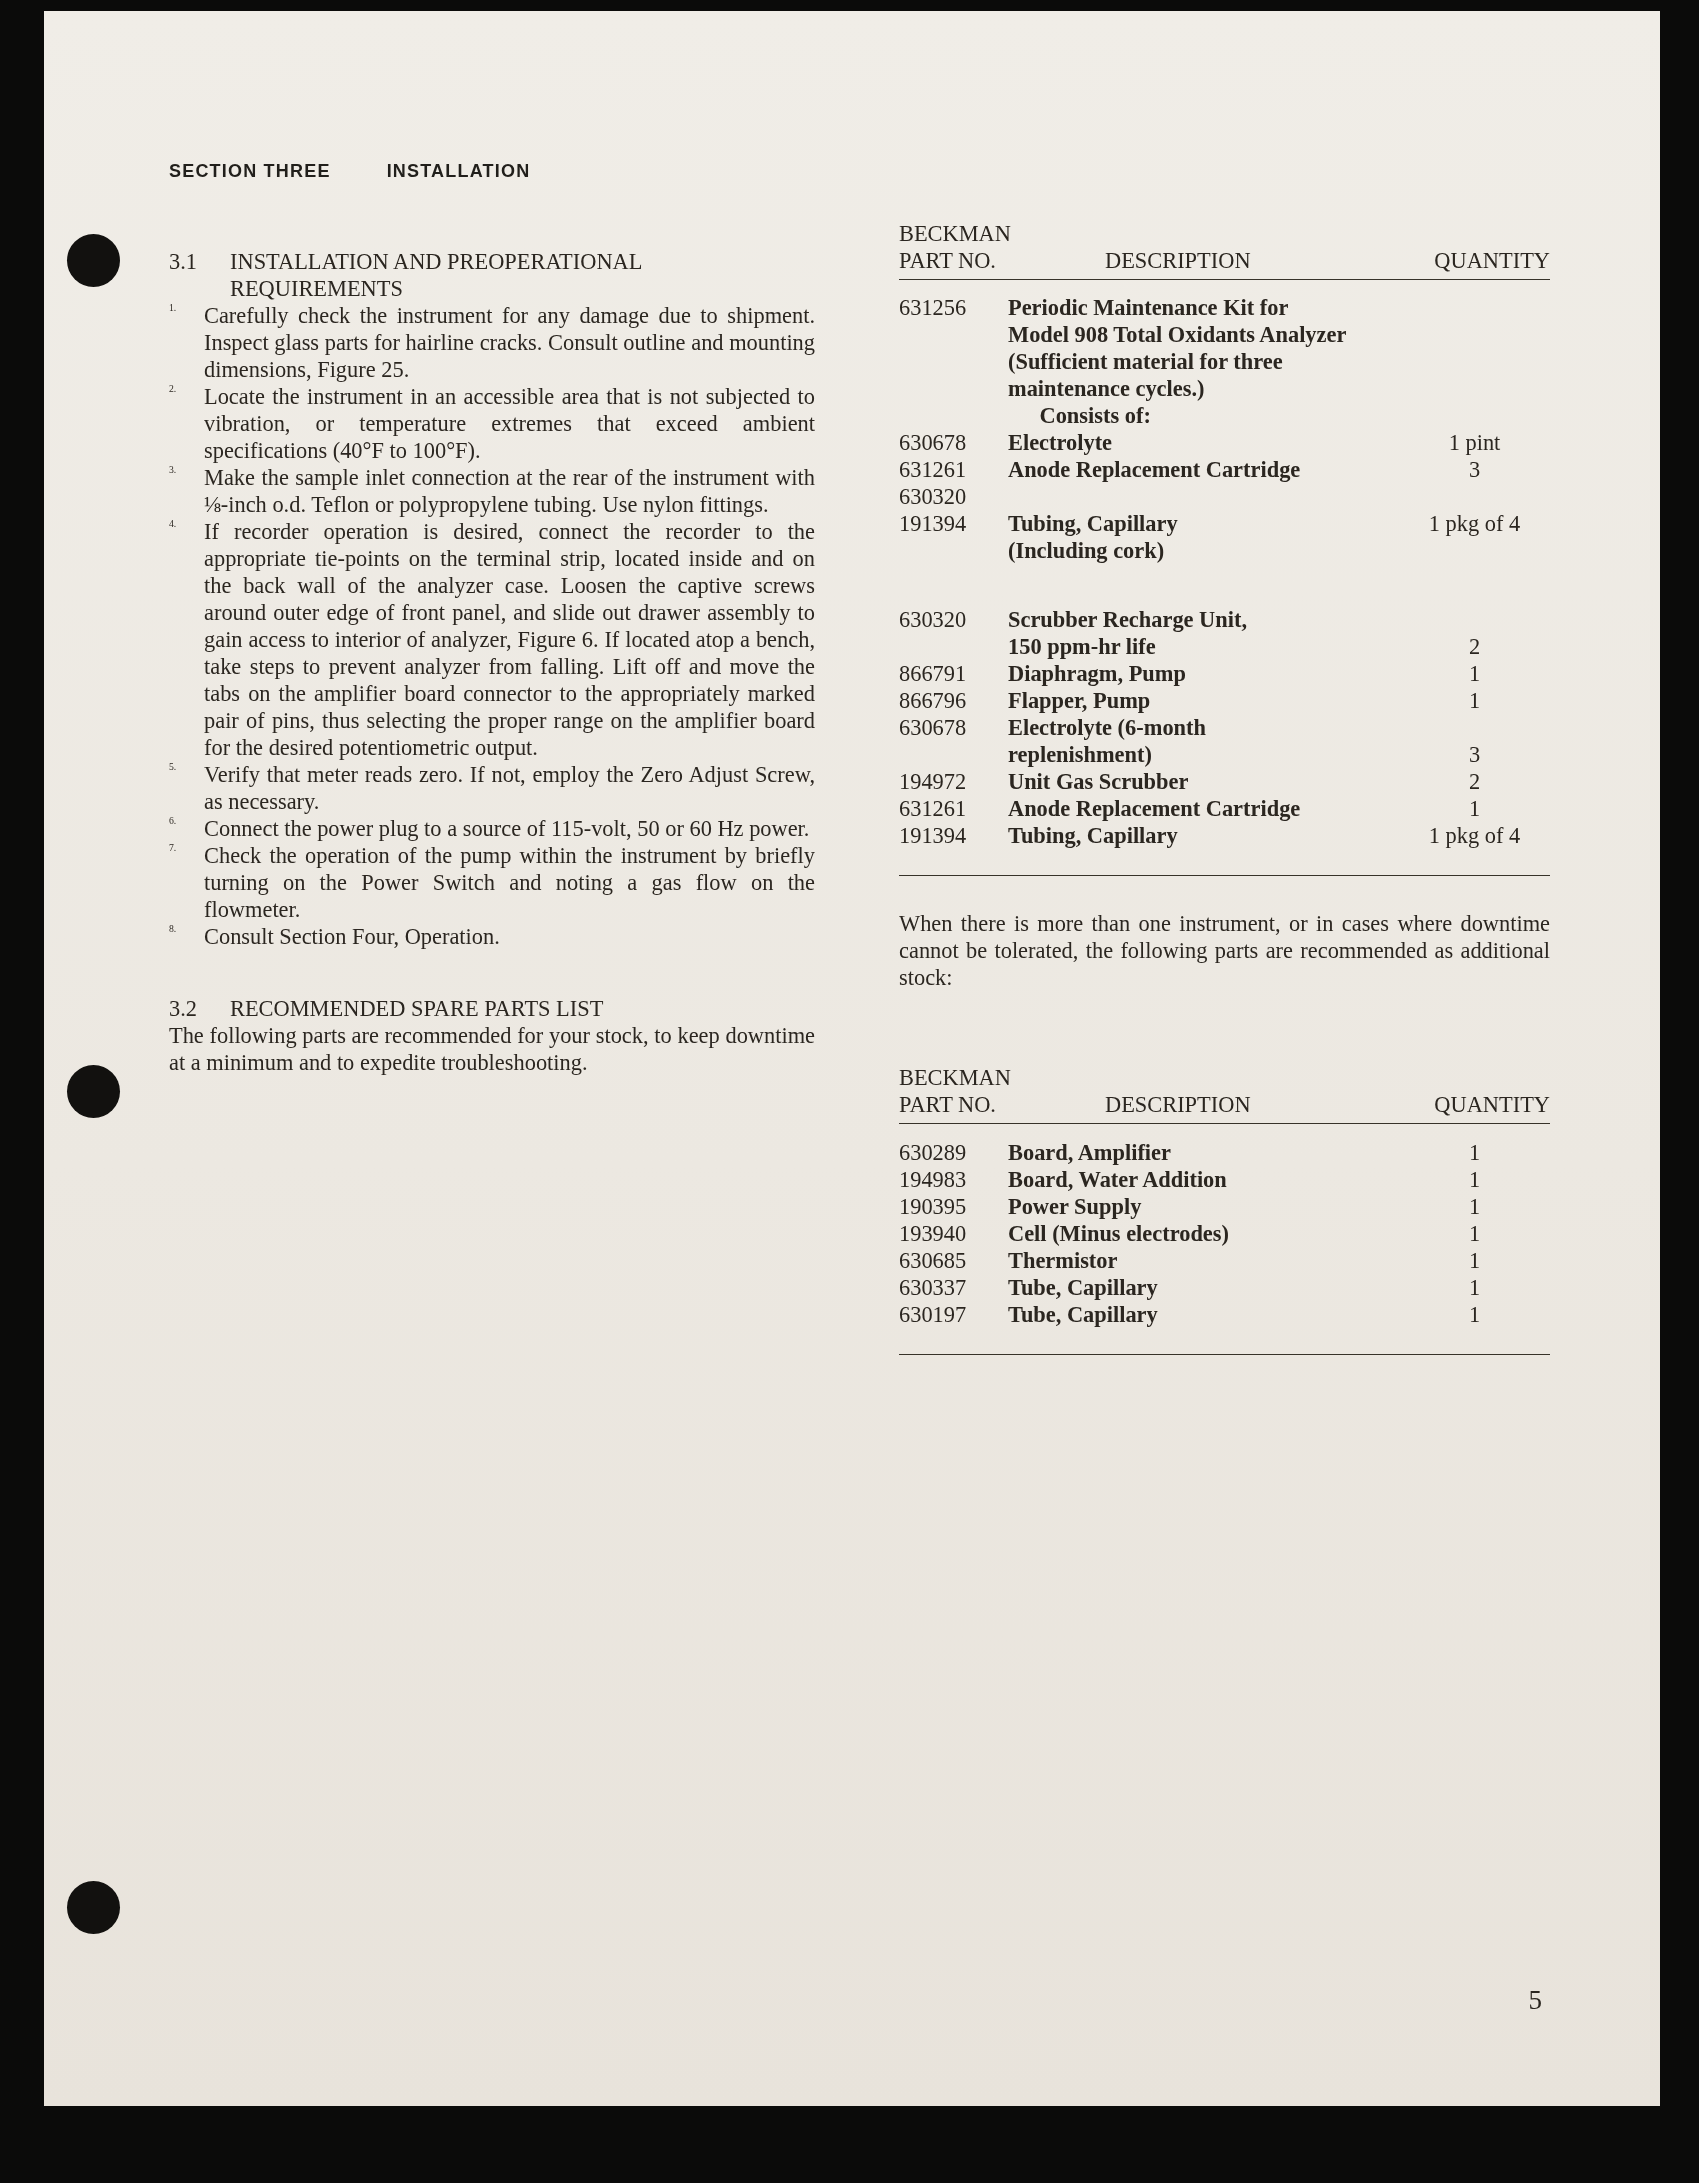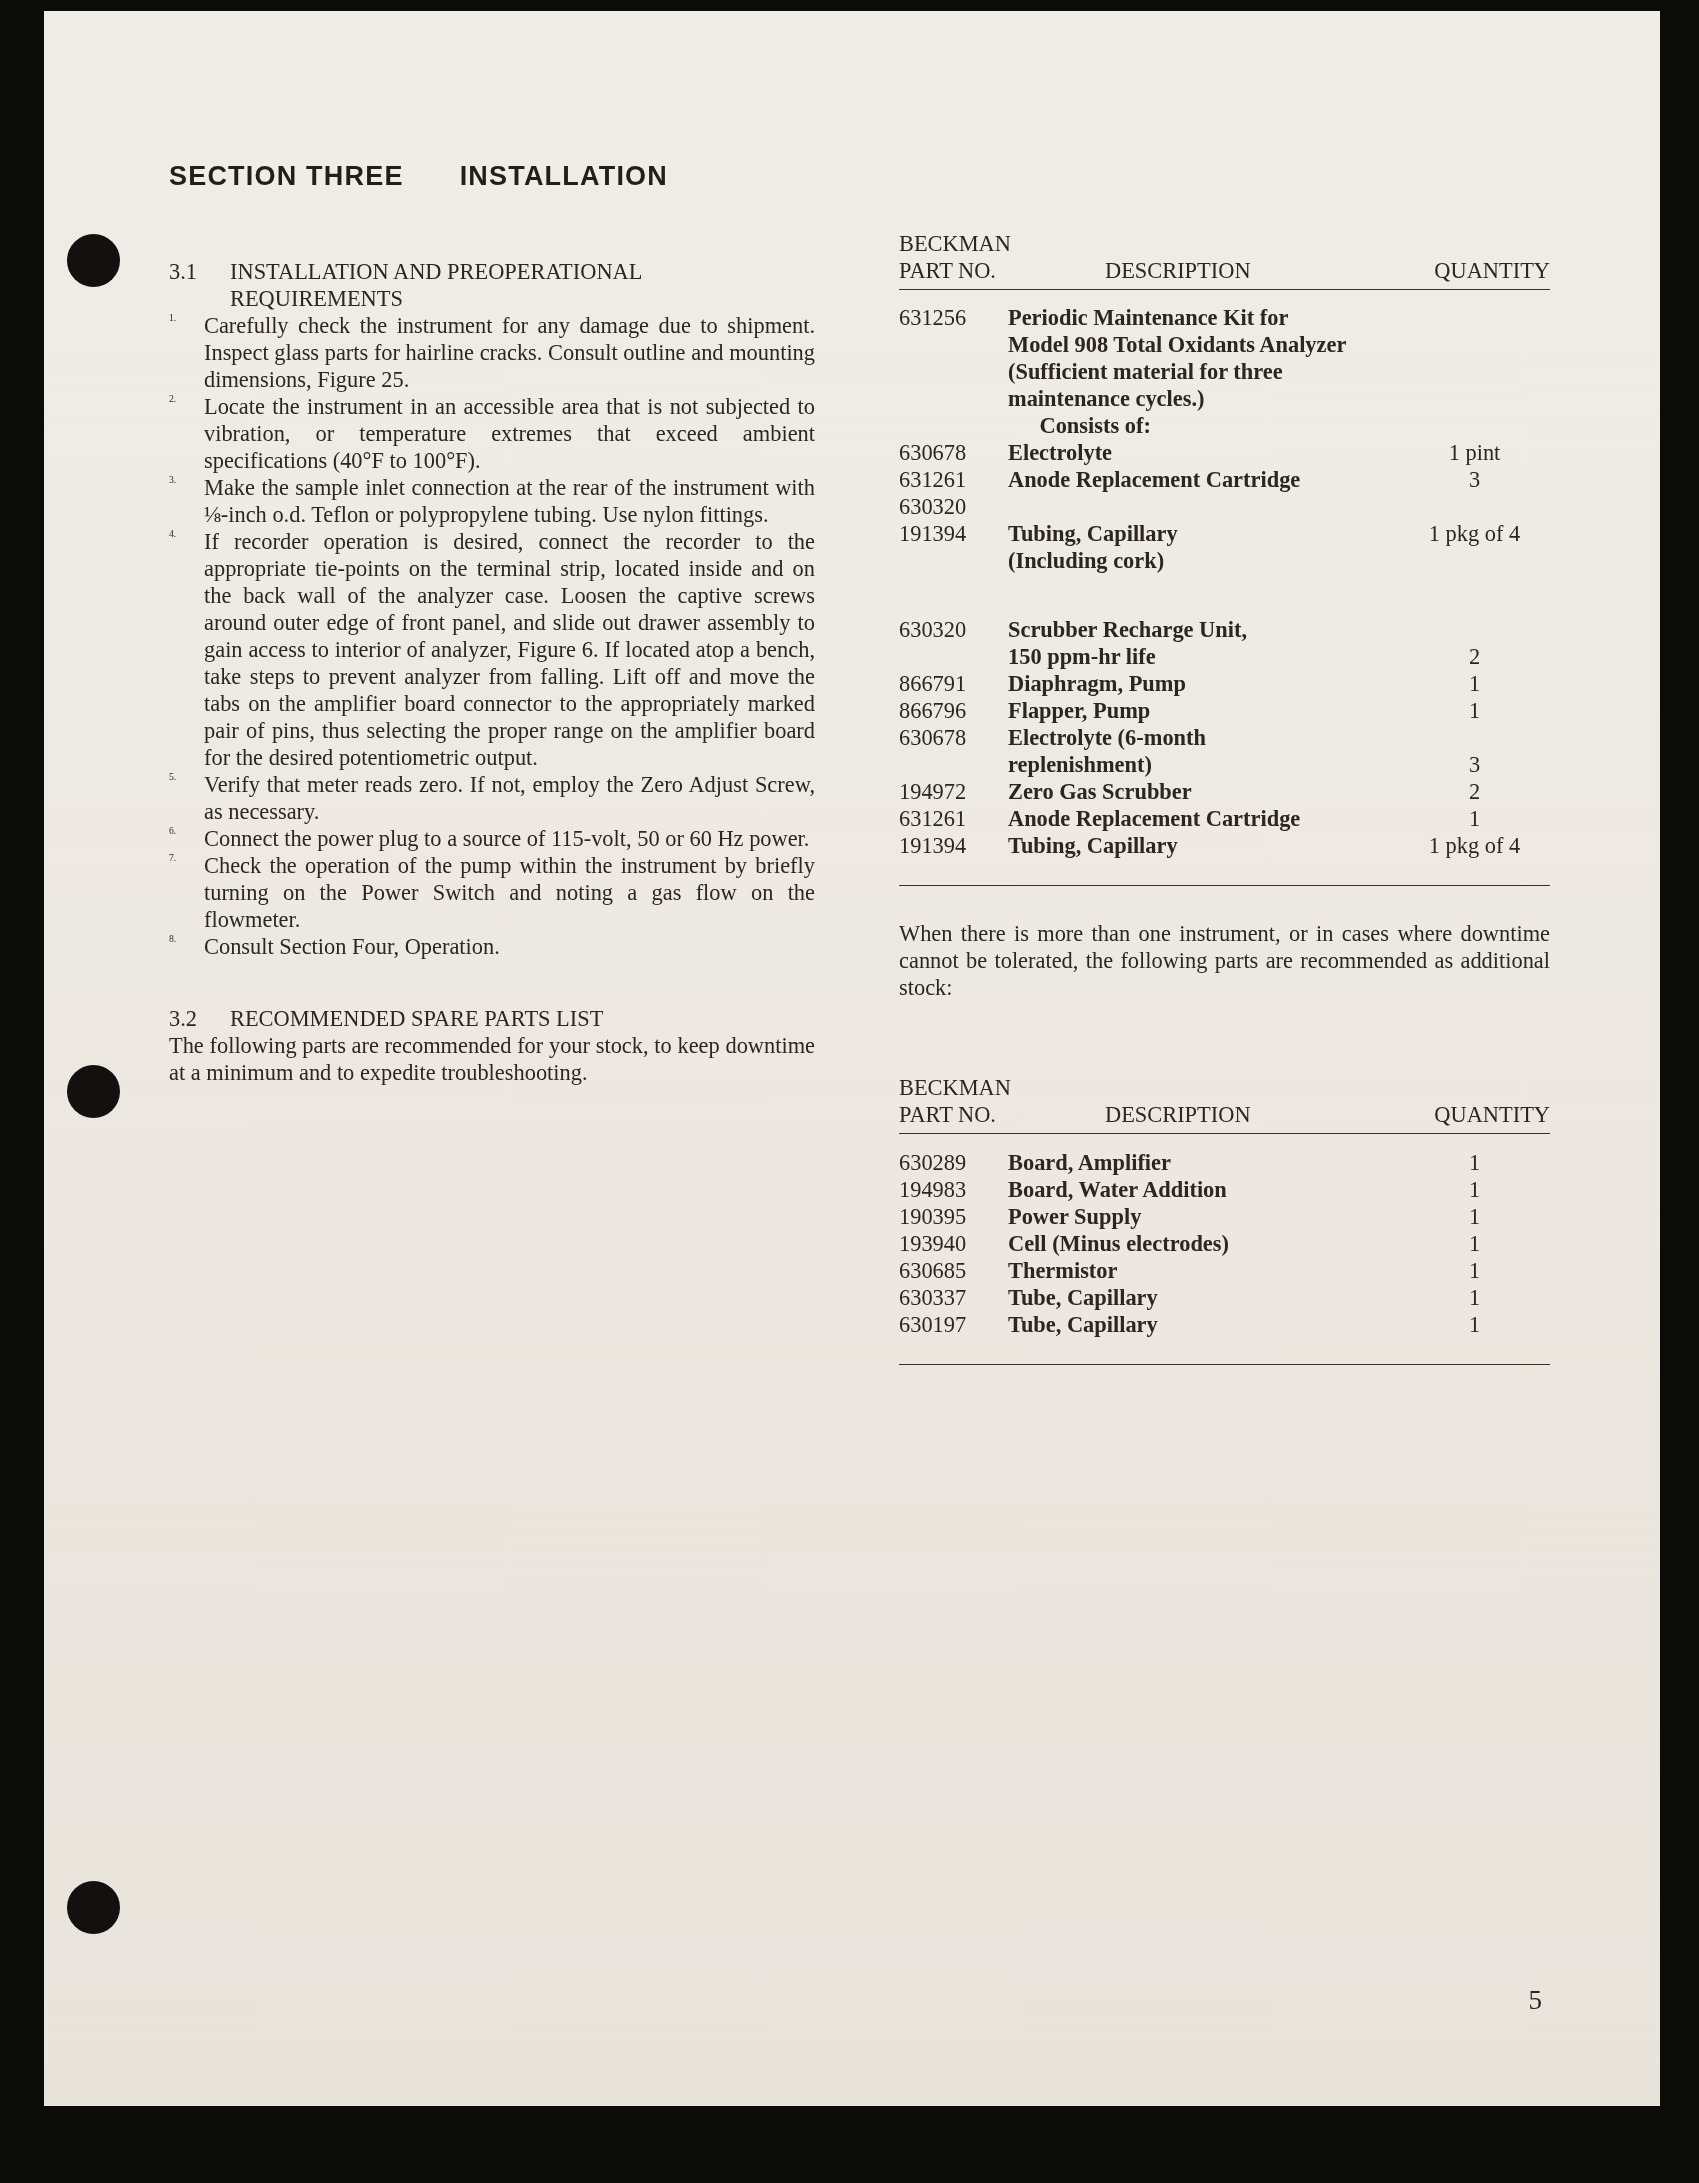--- a/index.html
+++ b/index.html
@@ -33,21 +33,21 @@
   .hole-3 { top: 1870px; }
 
   .content {
     position: absolute;
     left: 125px; top: 150px; right: 110px;
   }
 
   .section-title {
     font-family: "Liberation Sans", "DejaVu Sans", sans-serif;
     font-weight: bold;
-    font-size: 27px;
+    font-size: 18px;
     letter-spacing: 1.2px;
     color: #211f1b;
   }
   .section-title .t-left { margin-right: 56px; }
 
   .columns { display: flex; margin-top: 38px; }
   .col-left  { width: 646px; flex: none; }
   .col-right { flex: 1; margin-left: 84px; }
 
   .para, .step-text, .lead, .tline, .thead-line1, .thead-line2, .subheading, .td-part {
@@ -284,21 +284,21 @@
                     <span class="tline">
                       <span class="td-desc">replenishment)</span>
                       <span class="td-qty">3</span>
                     </span>
                   </span>
                 </div>
                 <div class="trow">
                   <span class="td-part">194972</span>
                   <span class="td-lines">
                     <span class="tline">
-                      <span class="td-desc">Zero Gas Scrubber</span>
+                      <span class="td-desc">Unit Gas Scrubber</span>
                       <span class="td-qty">2</span>
                     </span>
                   </span>
                 </div>
                 <div class="trow">
                   <span class="td-part">631261</span>
                   <span class="td-lines">
                     <span class="tline">
                       <span class="td-desc">Anode Replacement Cartridge</span>
                       <span class="td-qty">1</span>

